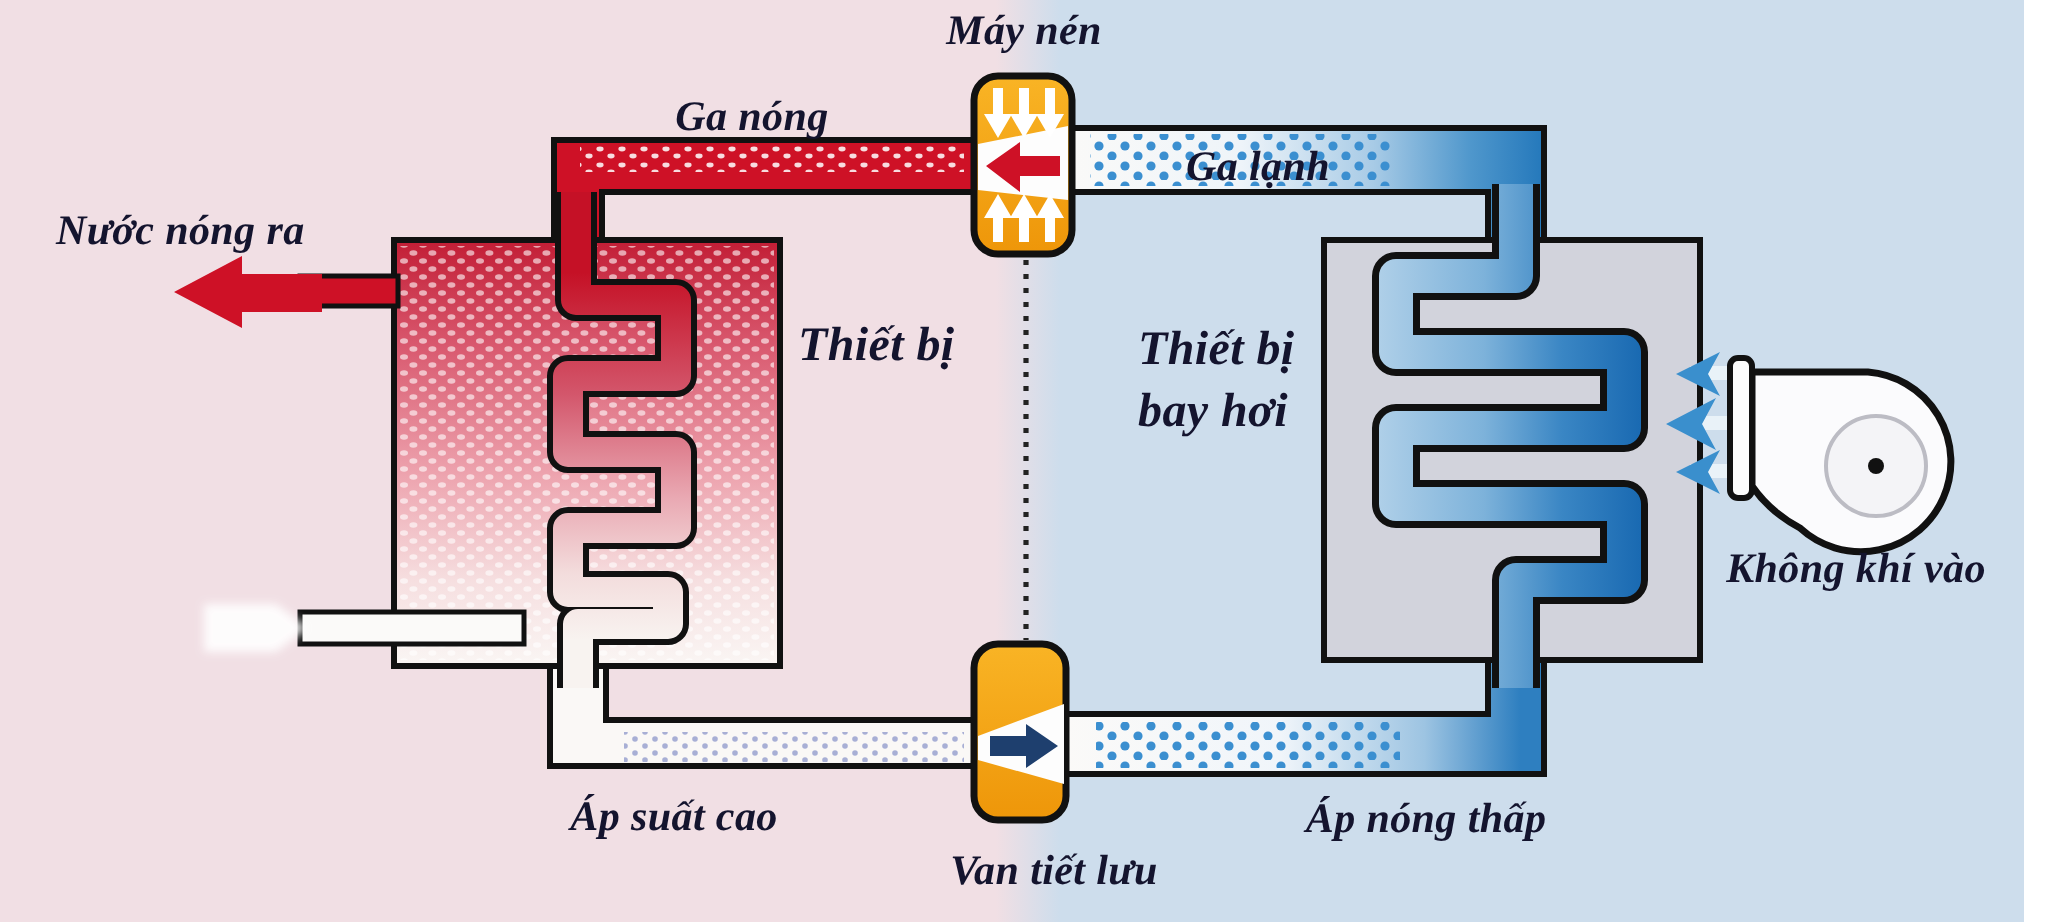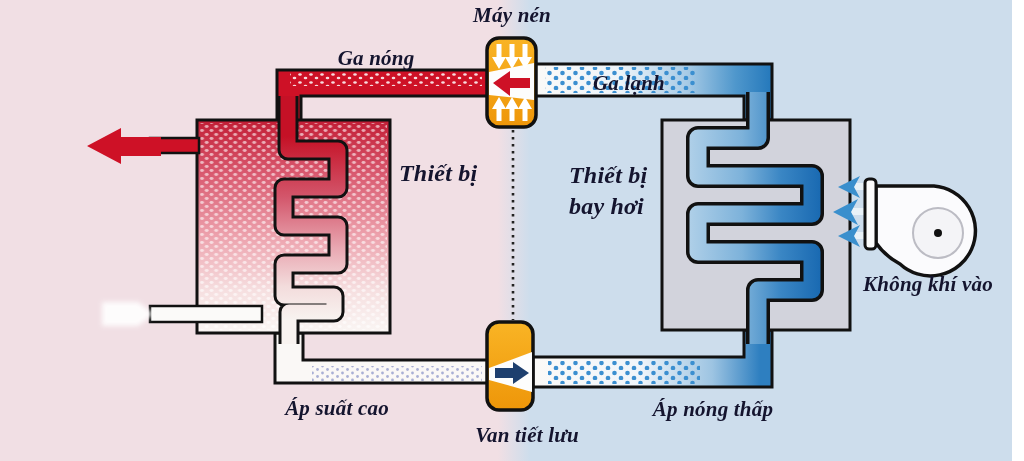--- a/index.html
+++ b/index.html
@@ -144,20 +144,21 @@
     <circle cx="938" cy="233" r="4" fill="#111111"></circle>
     <polygon points="838,187 860,176 854,187 860,198" fill="#3a8fcd"></polygon>
     <polygon points="833,212 858,199 851,212 858,225" fill="#3a8fcd"></polygon>
     <polygon points="838,236 860,225 854,236 860,247" fill="#3a8fcd"></polygon>
   </g>
 </svg>
 
 <div class="lbl ctr" style="left:512px;top:2px;">Máy nén</div>
 <div class="lbl ctr" style="left:376px;top:45px;text-align:right;">Ga nóng</div>
 <div class="lbl ctr" style="left:629px;top:41px;margin-top:29px;">Ga lạnh</div>
+<div class="lbl" style="left:28px;top:102px;">Nước nóng ra</div>
 <div class="lbl two" style="left:399px;top:158px;">
   <div>Thiết bị</div>
 </div>
 <div class="lbl two" style="left:569px;top:160px;">
   <div>Thiết bị</div>
   <div>bay hơi</div>
 </div>
 <div class="lbl ctr" style="left:337px;top:395px;">Áp suất cao</div>
 <div class="lbl ctr" style="left:928px;top:271px;">Không khí vào</div>
 <div class="lbl ctr" style="left:527px;top:422px;">Van tiết lưu</div>

